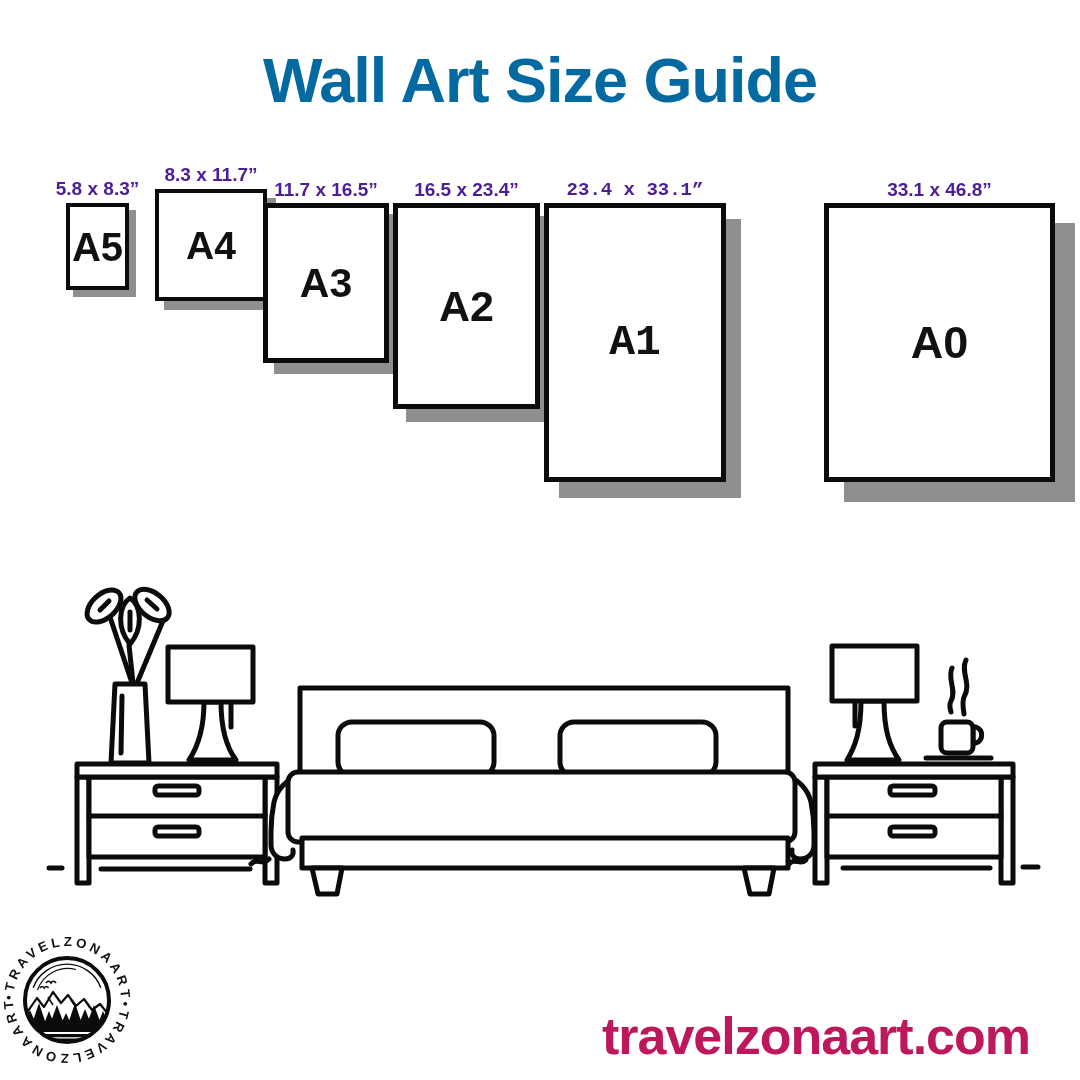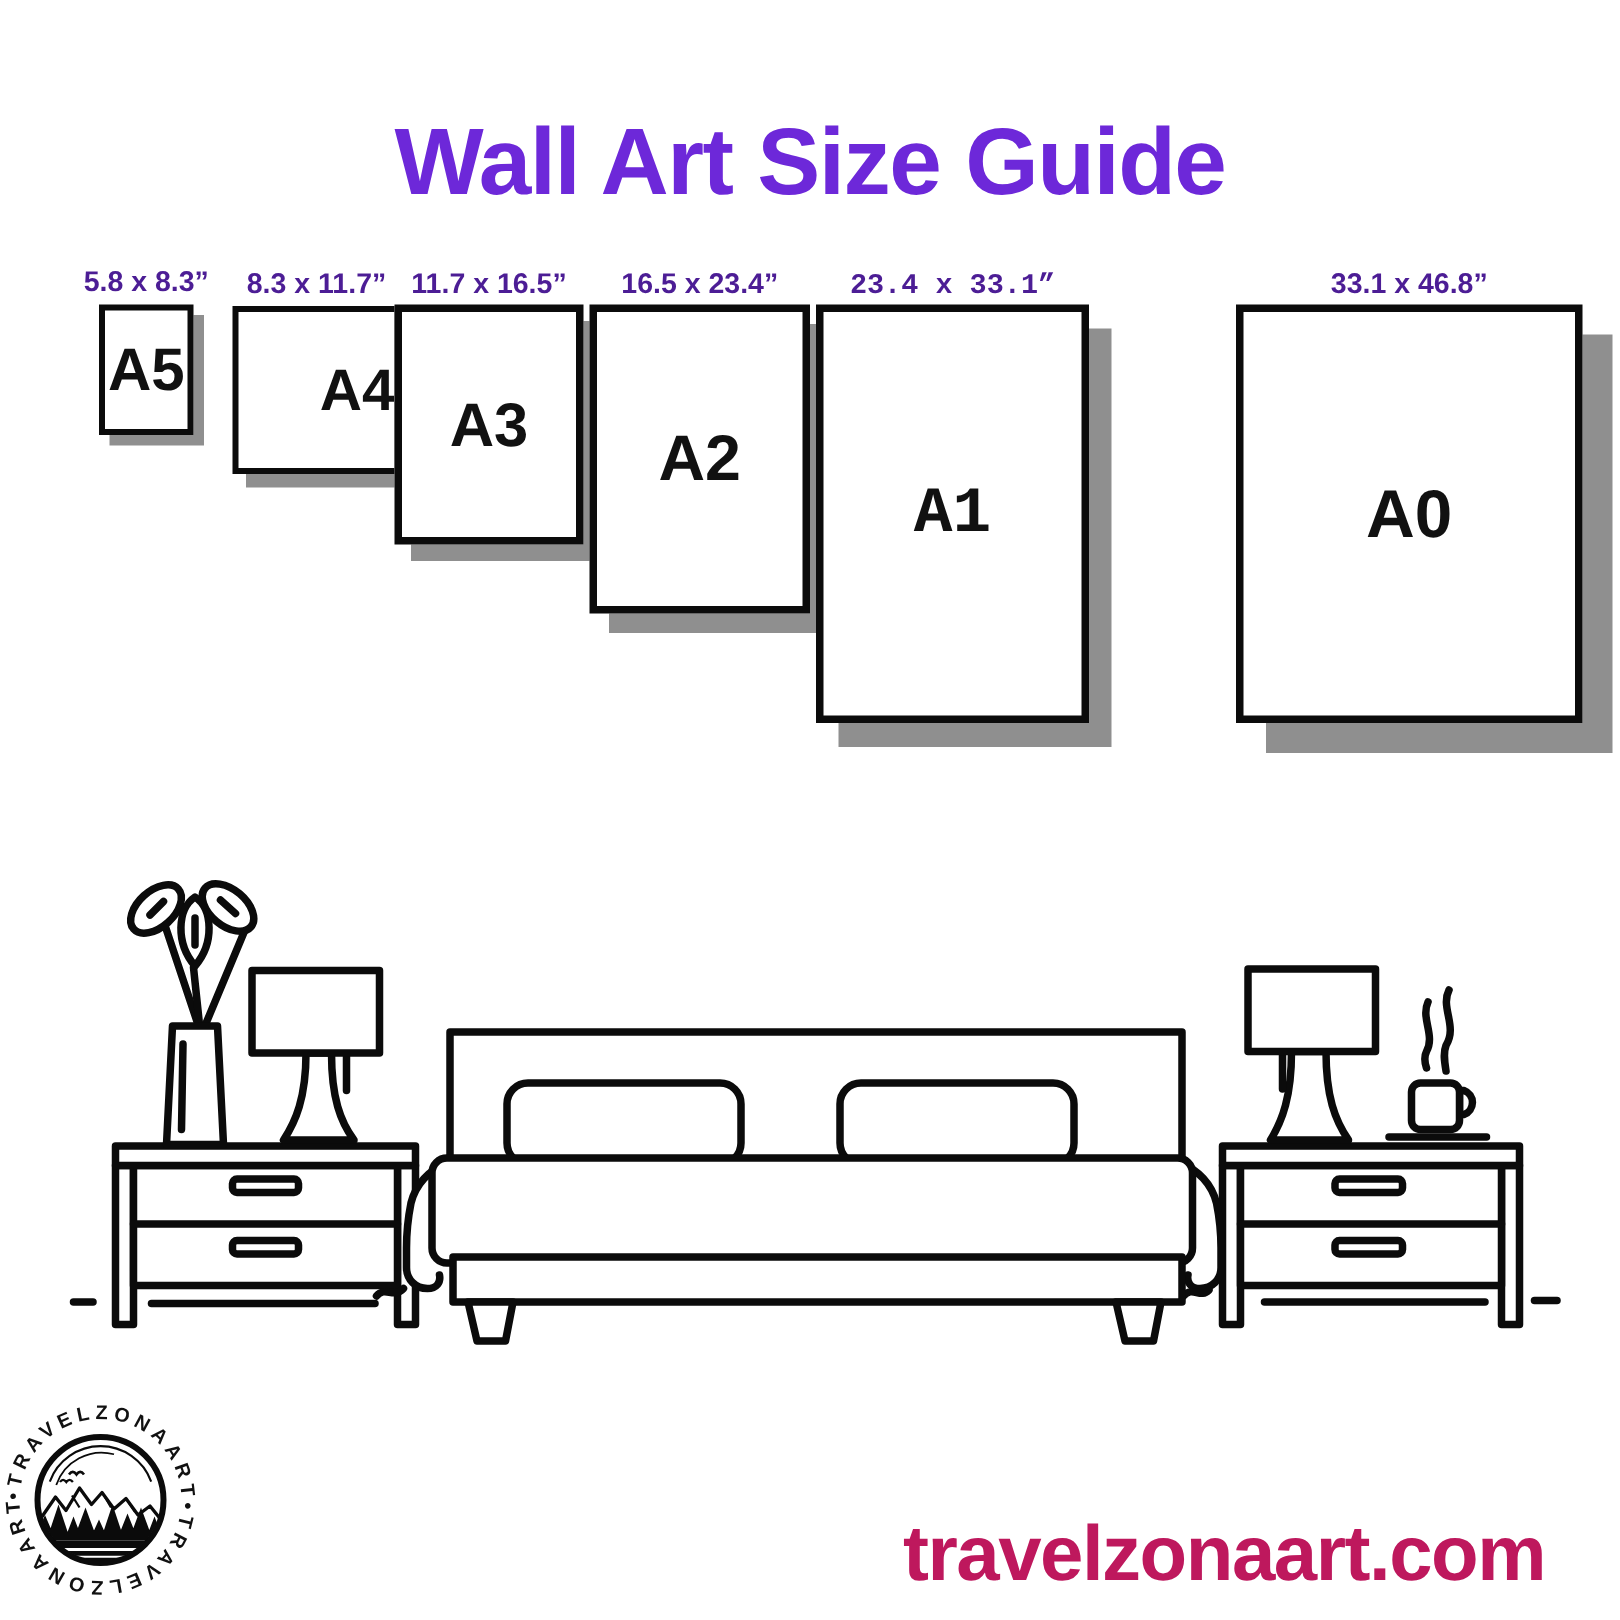--- a/index.html
+++ b/index.html
@@ -1,19 +1,19 @@
 <!DOCTYPE html>
 <html><head>
 <meta charset="utf-8">
 <style>
   html,body{margin:0;padding:0;background:#fff;}
   #canvas{position:relative;width:1080px;height:1080px;background:#ffffff;overflow:hidden;
           font-family:"Liberation Sans", sans-serif;color:#111;}
   .page-title{position:absolute;top:44px;left:0;width:1080px;text-align:center;
-              font-size:63px;font-weight:700;letter-spacing:-1px;color:#6d28d9;white-space:nowrap;margin-top:28px;}
+              font-size:63px;font-weight:700;letter-spacing:-1px;color:#0369a1;white-space:nowrap;}
   .size-box{position:absolute;border:5px solid #0b0b0b;background:#fff;
             display:flex;align-items:center;justify-content:center;box-sizing:border-box;}
   .size-box .paper-label{font-weight:700;color:#111;line-height:1;}
   .dim-label{position:absolute;bottom:calc(100% + 7px);left:50%;transform:translateX(-50%);
              white-space:nowrap;font-weight:700;font-size:19px;color:#4c1d95;}
   .footer-site{position:absolute;top:1006px;left:816px;transform:translateX(-50%);
                font-size:52px;font-weight:700;letter-spacing:-1px;color:#be185d;white-space:nowrap;}
   svg{position:absolute;display:block;}
   .stroke{fill:none;stroke:#0b0b0b;stroke-width:5;stroke-linecap:round;stroke-linejoin:round;}
   .wfill{fill:#ffffff;stroke:#0b0b0b;stroke-width:5;stroke-linecap:round;stroke-linejoin:round;}
@@ -26,21 +26,21 @@
 
   <div class="page-title">Wall Art Size Guide</div>
 
   <div>
 
     <div class="size-box" style="left:66px;top:203px;width:63px;height:87px;border-width:4px;box-shadow:7px 7px 0 0 #8f8f8f;">
       <div class="dim-label">5.8 x 8.3”</div>
       <div class="paper-label" style="font-size:40px;">A5</div>
     </div>
 
-    <div class="size-box" style="left:155px;top:204px;width:112px;height:112px;border-width:4px;box-shadow:9px 9px 0 0 #8f8f8f;justify-content:flex-end;">
+    <div class="size-box" style="left:155px;top:189px;width:112px;height:112px;border-width:4px;box-shadow:9px 9px 0 0 #8f8f8f;">
       <div class="dim-label">8.3 x 11.7”</div>
       <div class="paper-label" style="font-size:39px;">A4</div>
     </div>
 
     <div class="size-box" style="left:263px;top:203px;width:126px;height:160px;box-shadow:11px 11px 0 0 #8f8f8f;">
       <div class="dim-label">11.7 x 16.5”</div>
       <div class="paper-label" style="font-size:41px;">A3</div>
     </div>
 
     <div class="size-box" style="left:393px;top:203px;width:147px;height:206px;box-shadow:13px 13px 0 0 #8f8f8f;">

